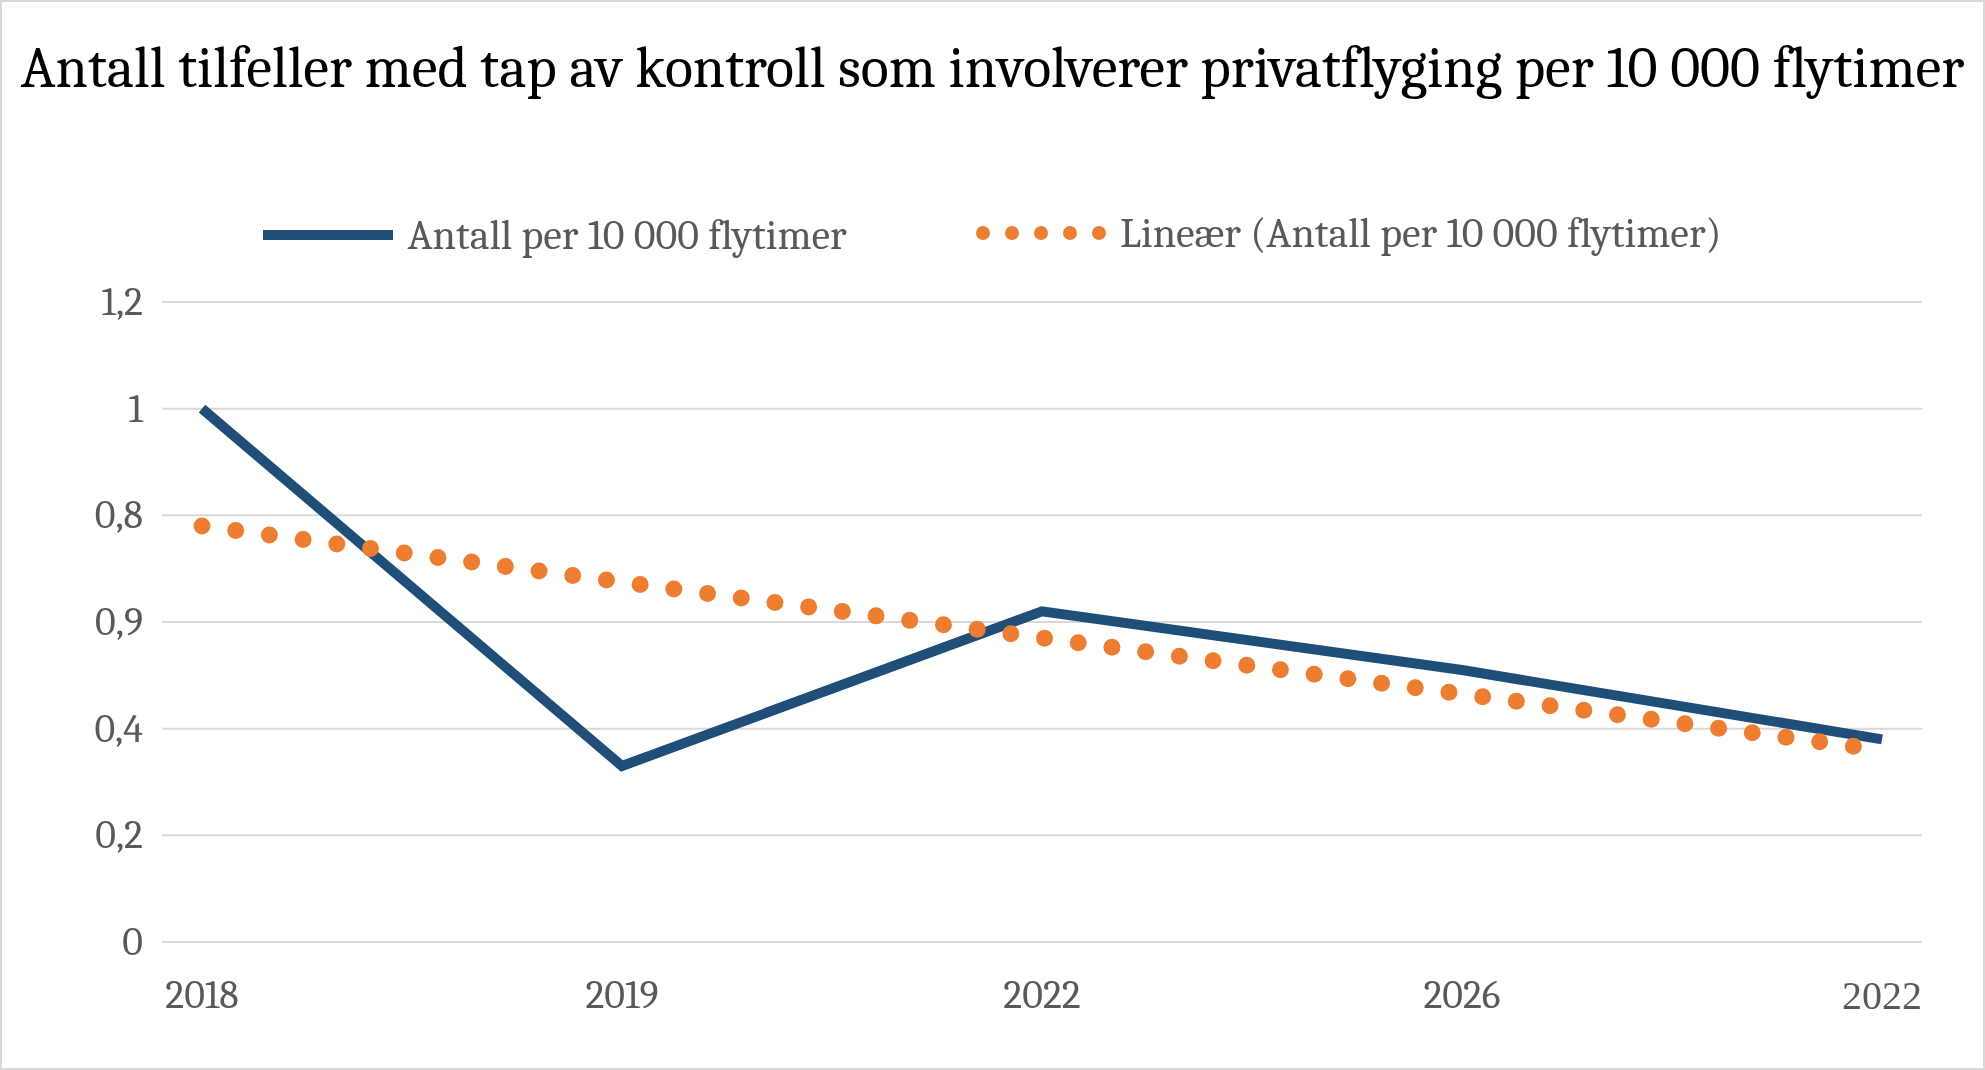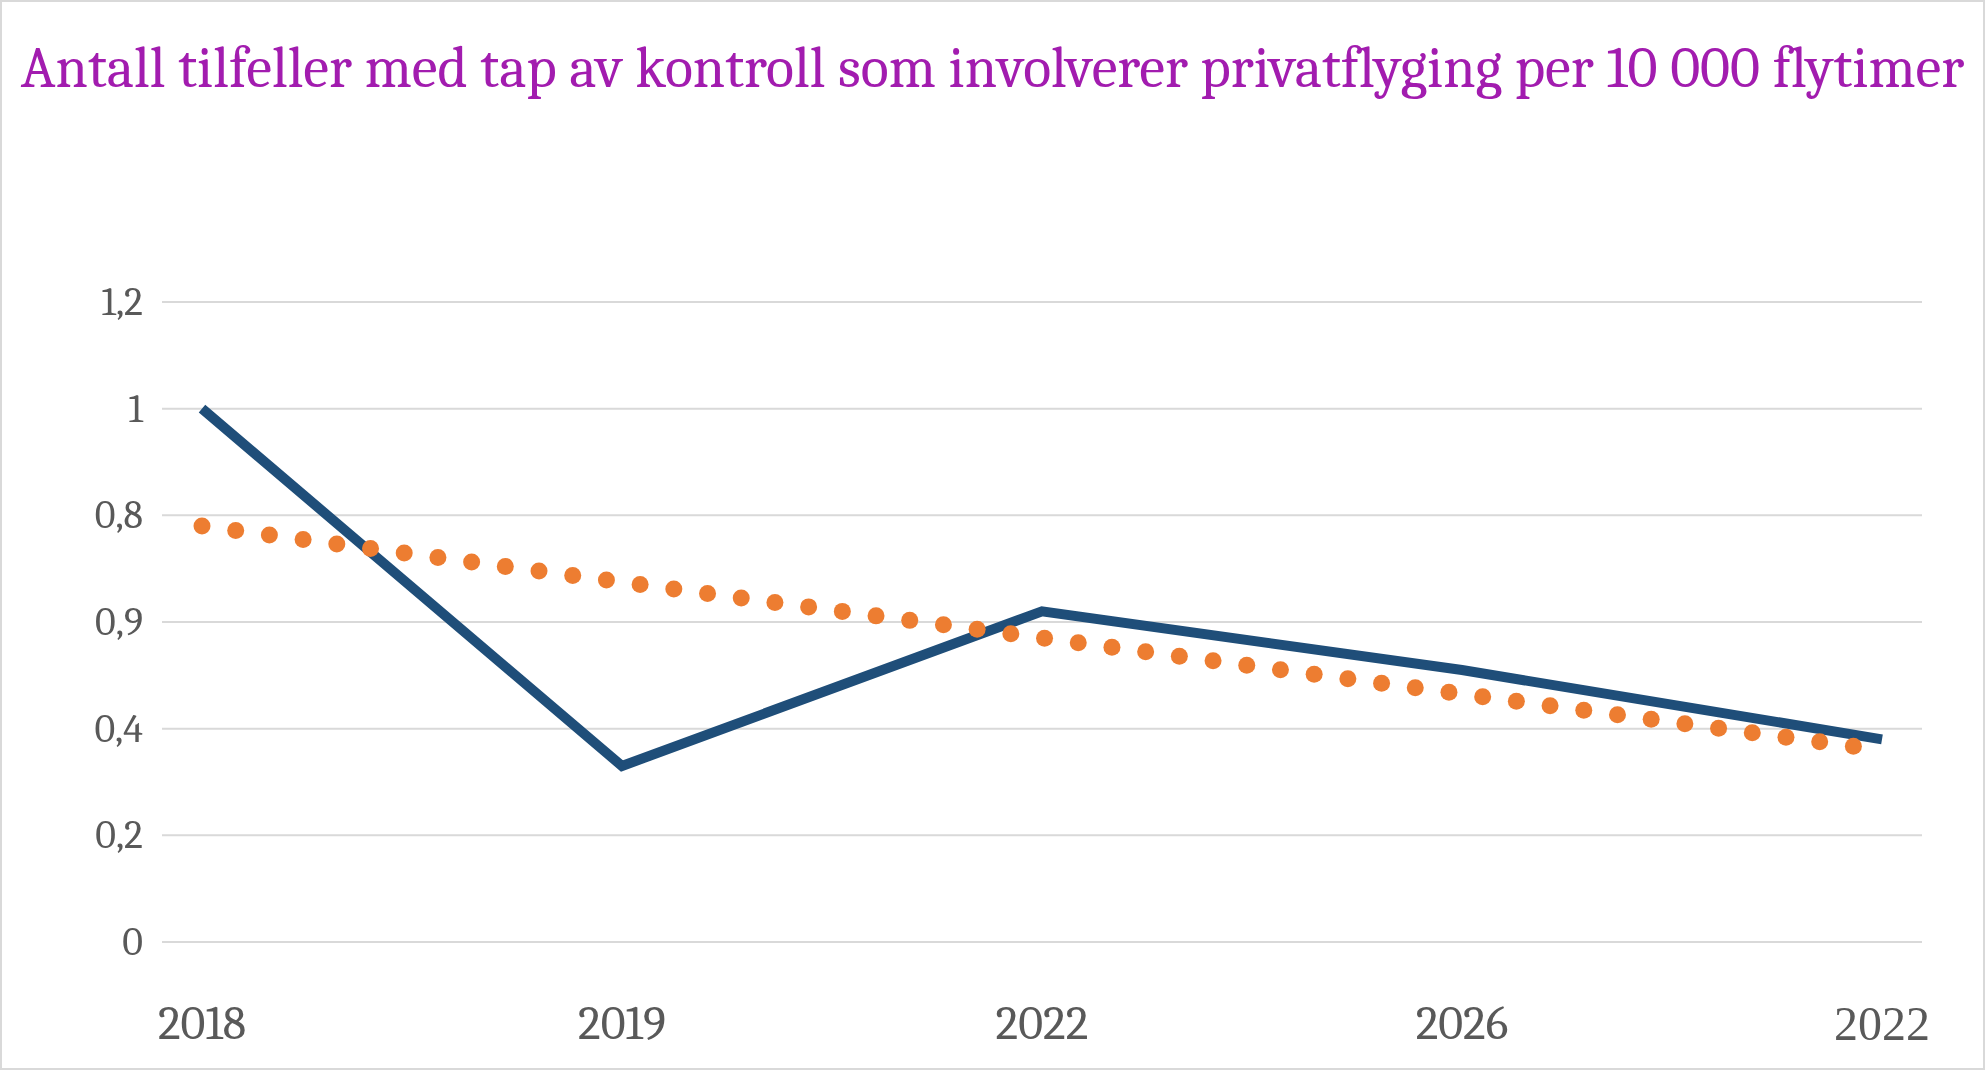--- a/index.html
+++ b/index.html
@@ -20,21 +20,21 @@
     position: relative;
   }
   .title {
     position: absolute;
     top: 34px;
     left: 0;
     width: 100%;
     text-align: center;
     font-size: 58px;
     line-height: 1.15;
-    color: #a21caf;
+    color: #000000;
     font-weight: 400;
   }
   .legend {
     position: absolute;
     top: 200px;
     left: 0;
     width: 100%;
     text-align: center;
     font-size: 42px;
     color: #595959;
@@ -94,33 +94,48 @@
     right: 1840px;
     width: 120px;
     text-align: right;
     font-size: 40px;
     color: #595959;
     transform: translateY(-50%);
   }
   .x-tick {
     position: absolute;
     top: 970px;
-    font-size: 48px;
+    font-size: 40px;
     color: #595959;
     transform: translateX(-50%);
-    margin-top: 24px;
   }
 </style>
 </head>
 <body>
 
 <div class="chart-frame">
 
   <div class="title">Antall tilfeller med tap av kontroll som involverer privatflyging per 10 000 flytimer</div>
 
+  <div class="legend">
+    <span class="legend-item">
+      <span class="legend-swatch-solid"></span>
+      <span>Antall per 10 000 flytimer</span>
+    </span>
+    <span class="legend-item">
+      <span class="legend-swatch-dots">
+        <span></span>
+          <span></span>
+          <span></span>
+          <span></span>
+          <span></span>
+      </span>
+      <span>Lineær (Antall per 10 000 flytimer)</span>
+    </span>
+  </div>
 
   <div class="plot">
     <svg id="plot-svg" viewBox="0 0 1760 640" preserveAspectRatio="none">
         <line x1="0" x2="1760" y1="640" y2="640" class="gridline"></line>
         <line x1="0" x2="1760" y1="533.3333333333334" y2="533.3333333333334" class="gridline"></line>
         <line x1="0" x2="1760" y1="426.6666666666667" y2="426.6666666666667" class="gridline"></line>
         <line x1="0" x2="1760" y1="320" y2="320" class="gridline"></line>
         <line x1="0" x2="1760" y1="213.33333333333337" y2="213.33333333333337" class="gridline"></line>
         <line x1="0" x2="1760" y1="106.66666666666663" y2="106.66666666666663" class="gridline"></line>
         <line x1="0" x2="1760" y1="0" y2="0" class="gridline"></line>

